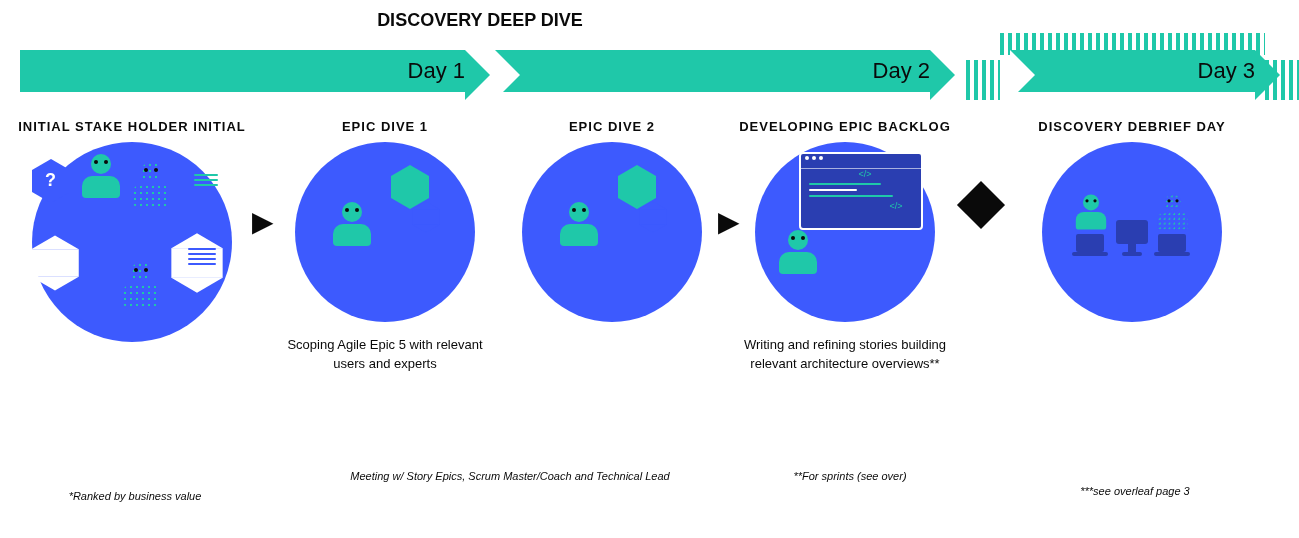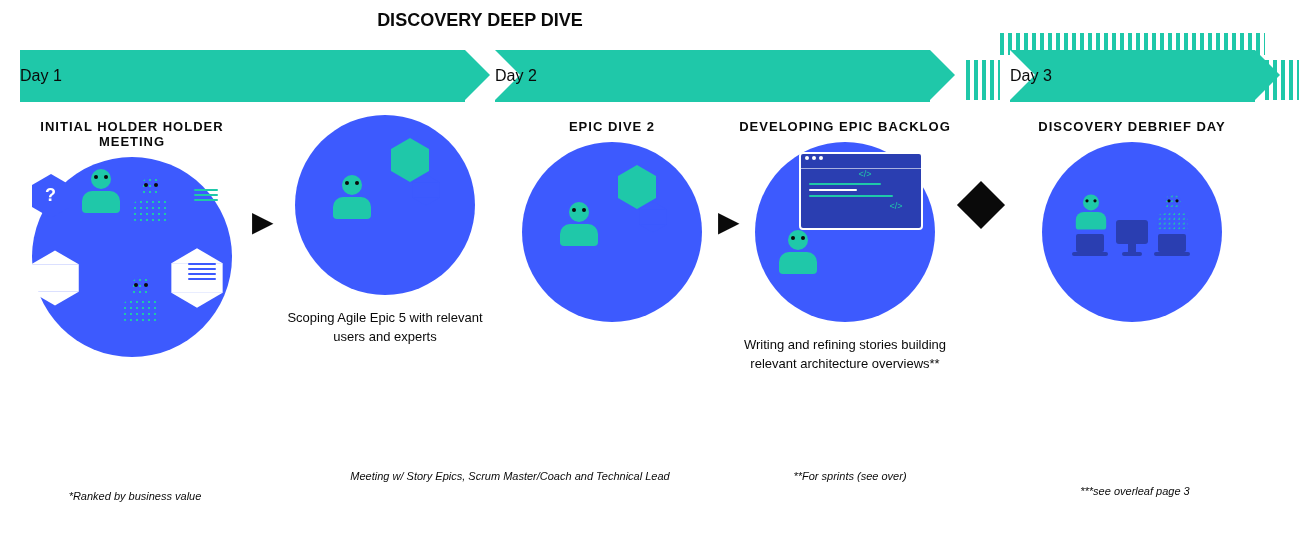--- a/index.html
+++ b/index.html
@@ -15,21 +15,21 @@
 
   
   .toplabel{position:absolute;top:10px;font-weight:700;font-size:18px;text-align:center;}
 
   
   .hatch{position:absolute;top:33px;height:22px;
     background:repeating-linear-gradient(90deg,var(--teal) 0,var(--teal) 4px,transparent 4px,transparent 8px);}
   .hatch.side{top:60px;height:40px;width:34px;}
 
   
-  .daybanner{position:absolute;top:50px;height:52px;display:flex;align-items:center;justify-content:flex-start;color:var(--black);font-size:16px;}
+  .daybanner{position:absolute;top:50px;height:42px;display:flex;align-items:center;justify-content:flex-end;color:var(--black);font-size:22px;}
   .daybanner .bg{position:absolute;inset:0;}
   .daybanner span{position:relative;z-index:2;}
   .arrowtip{position:absolute;right:-25px;top:0;border-left:25px solid var(--teal);border-top:25px solid transparent;border-bottom:25px solid transparent;}
   .arrownotch{position:absolute;left:0;top:0;border-left:25px solid #fff;border-top:25px solid transparent;border-bottom:25px solid transparent;}
 
   
   .phase{position:absolute;top:115px;width:220px;text-align:center;}
   .phase.wide{width:240px;}
   .phase h4{font-size:13px;font-weight:700;letter-spacing:1px;margin:4px 0 8px 0;}
   .circle{position:relative;width:180px;height:180px;margin:0 auto;border-radius:50%;background:var(--blue);overflow:visible;}
@@ -109,21 +109,21 @@
     <span>Day 2</span>
   </div>
   <div class="daybanner" style="left:1010px;width:245px;">
     <div class="bg" style="background:var(--teal);"></div>
     <div class="arrownotch"></div>
     <div class="arrowtip"></div>
     <span>Day 3</span>
   </div>
 
   <div class="phase wide" style="left:12px;">
-    <h4>INITIAL HOLDER HOLDER MEETING</h4>
+    <h4>INITIAL STAKE HOLDER INITIAL</h4>
     <div class="circle" style="width:200px;height:200px;">
       <div class="hex blue" style="left:0px;top:28px;"></div>
       <span class="qmark" style="left:13px;top:28px;">?</span>
       <div class="person teal" style="left:46px;top:12px;">
           <div class="head"></div>
           <div class="body"></div>
         </div>
       <div class="person dots" style="left:96px;top:20px;">
           <div class="head"></div>
           <div class="body"></div>
@@ -145,20 +145,21 @@
           <i style="background:var(--blue);"></i>
           <i style="background:var(--blue);"></i>
       </div>
     </div>
   </div>
   <div class="footnote" style="left:40px;top:490px;width:190px;">*Ranked by business value</div>
 
   <div class="midarrow" style="left:252px;">▶</div>
 
   <div class="phase" style="left:275px;">
+    <h4>EPIC DIVE 1</h4>
     <div class="circle">
       <div class="person teal" style="left:34px;top:60px;">
           <div class="head"></div>
           <div class="body"></div>
         </div>
       <div class="hex" style="left:96px;top:34px;"></div>
       <div class="hex blue" style="left:112px;top:64px;transform:scale(0.7);"></div>
     </div>
     <div class="desc">Scoping Agile Epic 5 with relevant users and experts</div>
   </div>

